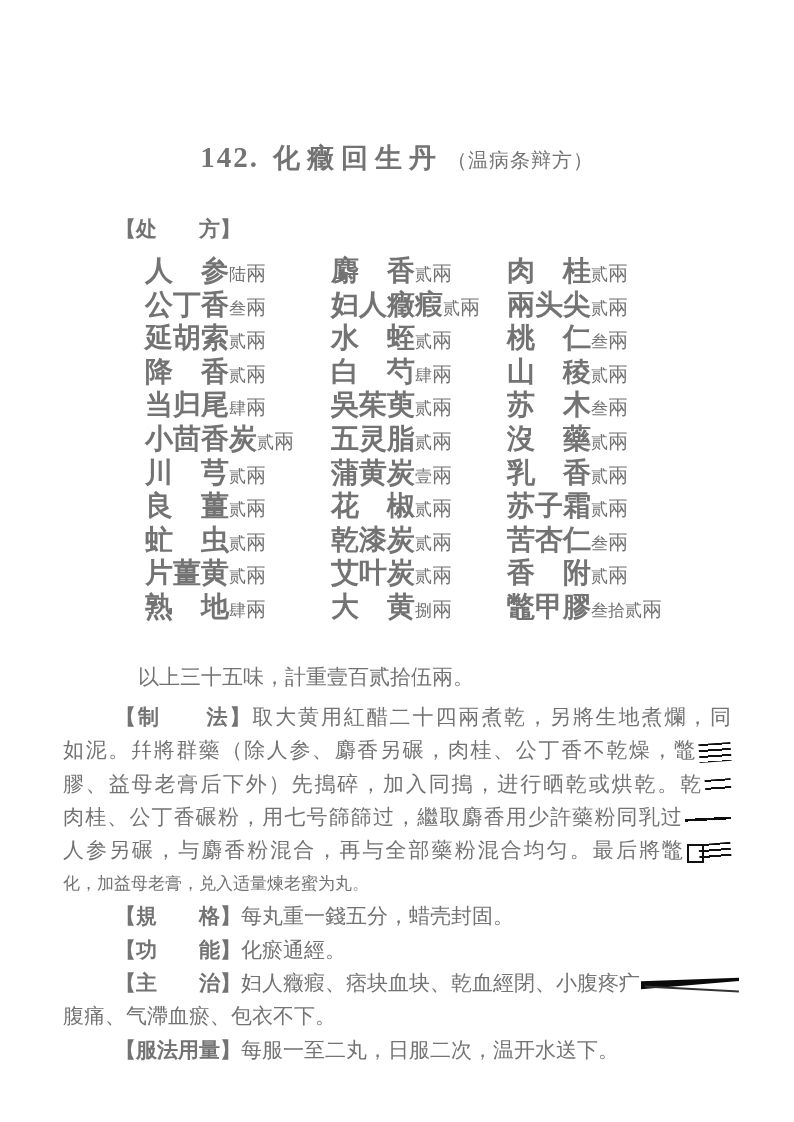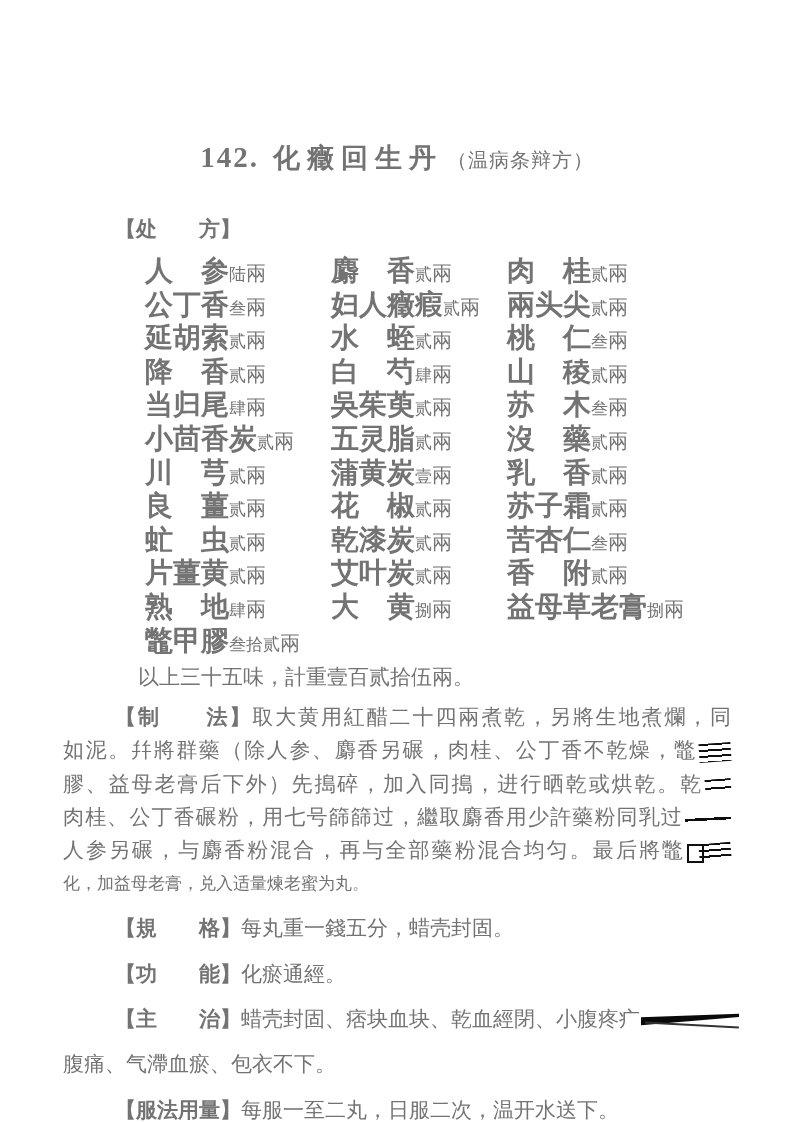--- a/index.html
+++ b/index.html
@@ -43,21 +43,21 @@
   
   .totline { margin-top: 4px; margin-left: 75px; height: 33px; line-height: 33px; font-size: 21px; }
   .para { margin-top: 7px; }
   .jline {
     height: 33.2px; line-height: 33.2px; font-size: 21px;
     text-align: justify; text-align-last: justify;
     white-space: nowrap;
   }
   .lline { height: 33.2px; line-height: 33.2px; font-size: 17px; }
   .first-ind { padding-left: 52px; }
-  .sline { height: 33.4px; line-height: 33.4px; font-size: 21px; margin-left: 52px; white-space: nowrap; margin-top: 12px; }
+  .sline { height: 33.4px; line-height: 33.4px; font-size: 21px; margin-left: 52px; white-space: nowrap; }
   .sline-cont { margin-left: 0; }
   
   .streaks, .streak1, .streakbox, .wedge { display: inline-block; vertical-align: middle; }
   .streaks {
     width: 32px; height: 19px; margin-left: 2px;
     background: repeating-linear-gradient(to bottom, #101010 0 2px, transparent 2px 6px);
     transform: rotate(-4deg);
   }
   .streaks.small {
     width: 26px; height: 13px;
@@ -145,38 +145,37 @@
     <div class="ing"><span class="inm">乾漆炭</span><span class="iq">贰</span><span class="iu">兩</span></div>
 
     <div class="ing"><span class="inm">苦杏仁</span><span class="iq">叁</span><span class="iu">兩</span></div>
     <div class="ing"><span class="inm">片薑黄</span><span class="iq">贰</span><span class="iu">兩</span></div>
     <div class="ing"><span class="inm">艾叶炭</span><span class="iq">贰</span><span class="iu">兩</span></div>
 
     <div class="ing"><span class="inm">香　附</span><span class="iq">贰</span><span class="iu">兩</span></div>
     <div class="ing"><span class="inm">熟　地</span><span class="iq">肆</span><span class="iu">兩</span></div>
     <div class="ing"><span class="inm">大　黄</span><span class="iq">捌</span><span class="iu">兩</span></div>
 
-    <div class="ing"><span class="inm">益母草老膏</span><span class="iq">捌</span><span class="iu">兩</span></div>
     <div class="ing"><span class="inm">鼈甲膠</span><span class="iq">叁拾贰</span><span class="iu">兩</span></div>
     <div class="ing"></div>
   </div>
 
   <div class="totline">以上三十五味，計重壹百贰拾伍兩。</div>
 
   <div class="para">
     <div class="jline"><span class="shead first-ind">【制　　法】</span><span>取大黄用紅醋二十四兩煮乾，另將生地煮爛，同</span></div>
     <div class="jline"><span>如泥。幷將群藥（除人参、麝香另碾，肉桂、公丁香不乾燥，鼈</span><span class="streaks"></span></div>
     <div class="jline"><span>膠、益母老膏后下外）先搗碎，加入同搗，进行晒乾或烘乾。乾</span><span class="streaks small"></span></div>
     <div class="jline"><span>肉桂、公丁香碾粉，用七号篩篩过，繼取麝香用少許藥粉同乳过</span><span class="streak1"></span></div>
     <div class="jline"><span>人参另碾，与麝香粉混合，再与全部藥粉混合均匀。最后將鼈</span><span class="streakbox"></span></div>
     <div class="lline">化，加益母老膏，兑入适量煉老蜜为丸。</div>
   </div>
 
   <div class="sline"><span class="shead">【規　　格】</span><span>每丸重一錢五分，蜡壳封固。</span></div>
 
   <div class="sline"><span class="shead">【功　　能】</span><span>化瘀通經。</span></div>
 
-  <div class="sline"><span class="shead">【主　　治】</span><span>蜡壳封固、痞块血块、乾血經閉、小腹疼</span><span class="pglyph">疒</span><span class="wedge"></span></div>
+  <div class="sline"><span class="shead">【主　　治】</span><span>妇人癥瘕、痞块血块、乾血經閉、小腹疼</span><span class="pglyph">疒</span><span class="wedge"></span></div>
   <div class="sline sline-cont">腹痛、气滯血瘀、包衣不下。</div>
 
   <div class="sline"><span class="shead">【服法用量】</span><span>每服一至二丸，日服二次，温开水送下。</span></div>
 
 </div>
 
 </body></html>

